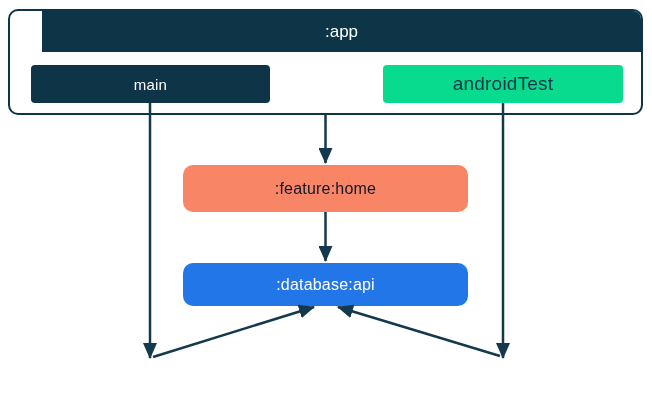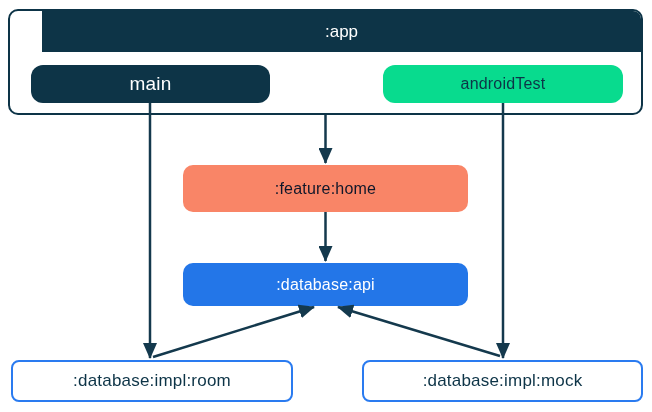--- a/index.html
+++ b/index.html
@@ -49,29 +49,29 @@
     font-size: 17px;
     display: flex;
     align-items: center;
     justify-content: center;
   }
 
   .src-main {
     left: 31px; top: 65px; width: 239px; height: 38px;
     background: var(--dark-navy);
     color: #ffffff;
-    border-radius: 12px;
-    font-size: 19px;
+    border-radius: 4px;
+    font-size: 15px;
   }
   .src-androidtest {
     left: 383px; top: 65px; width: 240px; height: 38px;
     background: var(--green);
     color: var(--dark-navy);
-    border-radius: 12px;
-    font-size: 16px;
+    border-radius: 4px;
+    font-size: 19px;
   }
 
   .feature-home {
     left: 183px; top: 165px; width: 285px; height: 47px;
     background: var(--orange);
     color: #0f172a;
     border-radius: 10px;
     font-size: 16px;
   }
   .database-api {
@@ -111,23 +111,21 @@
   </div>
 
   <div class="node src-main">main</div>
 
   <div class="node src-androidtest">androidTest</div>
 
   <div class="node feature-home">:feature:home</div>
 
   <div class="node database-api">:database:api</div>
 
-  <div class="node impl-box impl-room">:database:impl:room</div>
 
-  <div class="node impl-box impl-mock">:database:impl:mock</div>
 
   <svg class="edges" viewBox="0 0 652 412" xmlns="http://www.w3.org/2000/svg">
     <defs>
       <marker id="arrow" markerUnits="userSpaceOnUse" markerWidth="16" markerHeight="14" refX="15" refY="7" orient="auto">
         <path class="arrowhead" d="M0,0 L16,7 L0,14 Z"></path>
       </marker>
     </defs>
 
     <line x1="325.5" y1="115" x2="325.5" y2="163" marker-end="url(#arrow)"></line>
     <line x1="325.5" y1="212" x2="325.5" y2="261" marker-end="url(#arrow)"></line>

